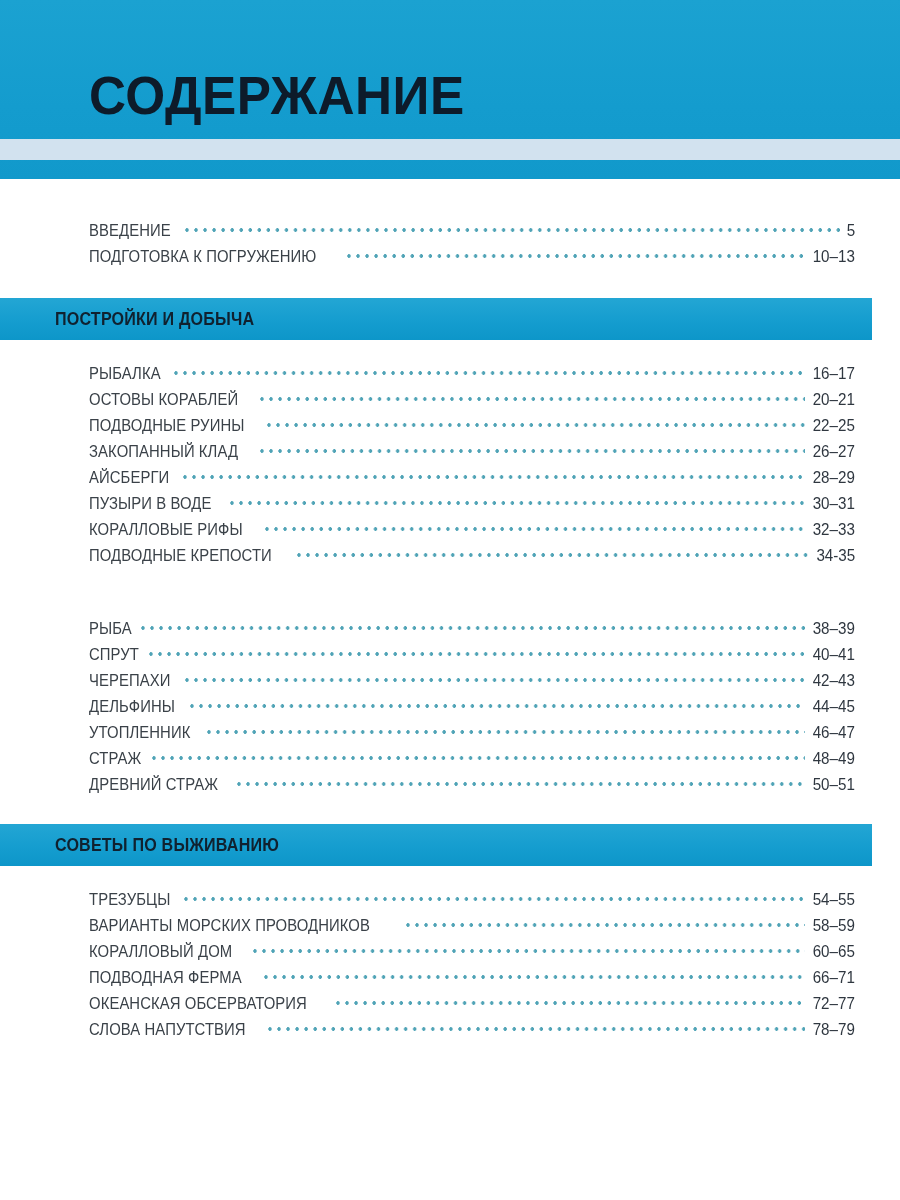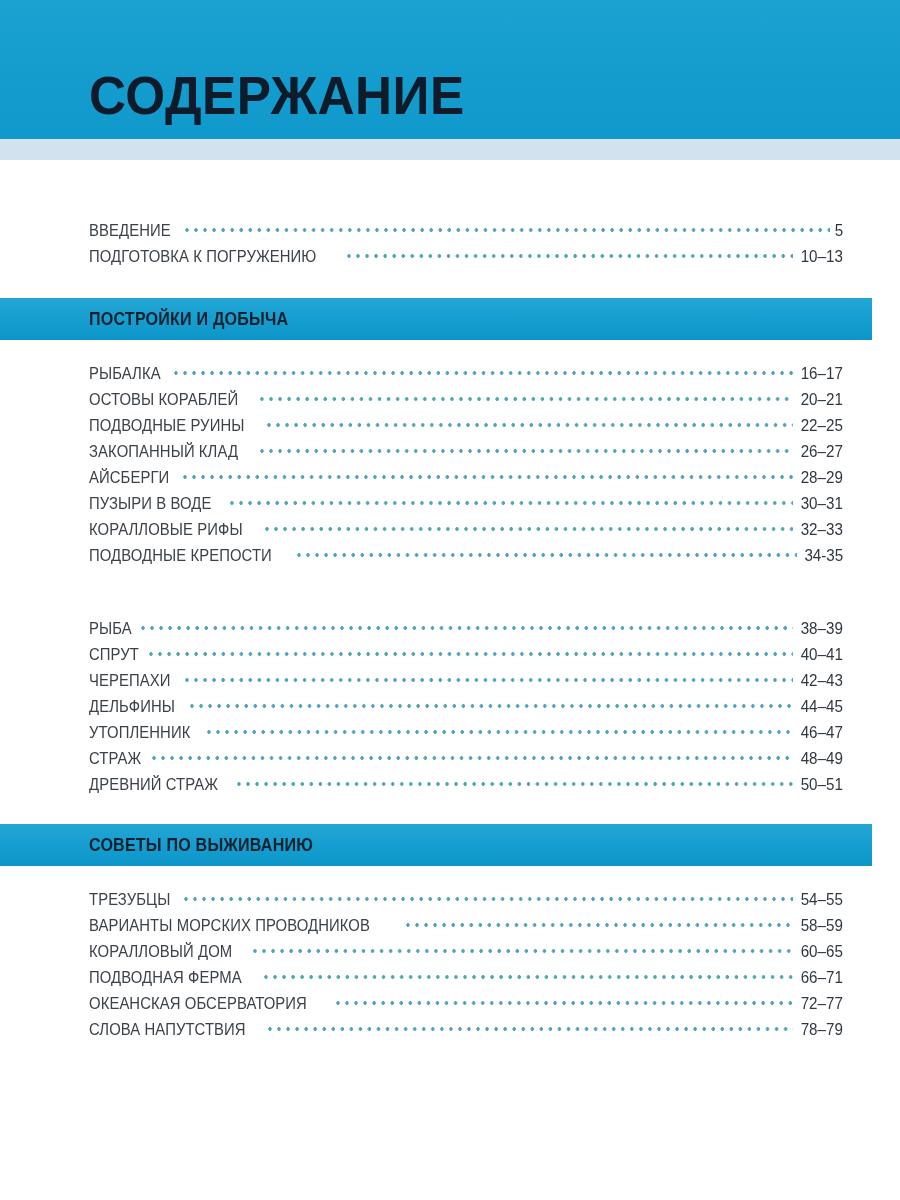--- a/index.html
+++ b/index.html
@@ -21,21 +21,21 @@
     height: 1200px;
     position: relative;
     background: #ffffff;
   }
 
   
   .header-band {
     position: absolute;
     top: 0; left: 0;
     width: 900px;
-    height: 139px;
+    height: 179px;
     background: #169fcf;
     background: linear-gradient(180deg, #1ba2d1 0%, #149cce 60%, #1199cb 100%);
   }
 
   .header-title {
     position: absolute;
     left: 89px;
     top: 68px;
     font-size: 54px;
     font-weight: 700;
@@ -73,38 +73,38 @@
 
   .group { width: 900px; }
 
   .section-bar {
     width: 872px;
     height: 42px;
     background: #169fcf;
     background: linear-gradient(180deg, #23a6d4 0%, #159dcf 55%, #0d96c9 100%);
     display: flex;
     align-items: center;
-    padding-left: 89px;
+    padding-left: 55px;
     margin-bottom: 0;
   }
 
   .section-bar-label {
     font-size: 17.5px;
     font-weight: 700;
     letter-spacing: 0.2px;
     color: #10212f;
     font-family: "Liberation Sans Narrow", "Liberation Sans", sans-serif;
     transform: scaleX(0.92);
     transform-origin: left center;
     white-space: nowrap;
   }
 
   .entries {
     padding-left: 89px;
-    padding-right: 57px;
+    padding-right: 45px;
   }
 
   .entry {
     display: flex;
     align-items: baseline;
     height: 26px;
     line-height: 26px;
     white-space: nowrap;
   }
 

